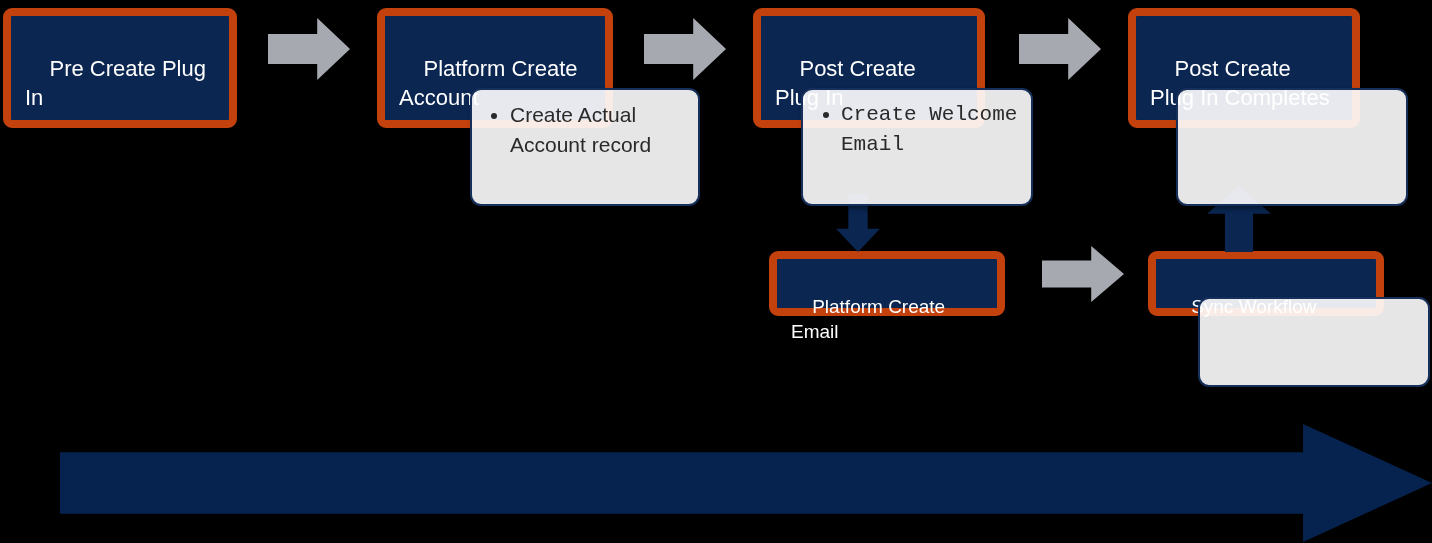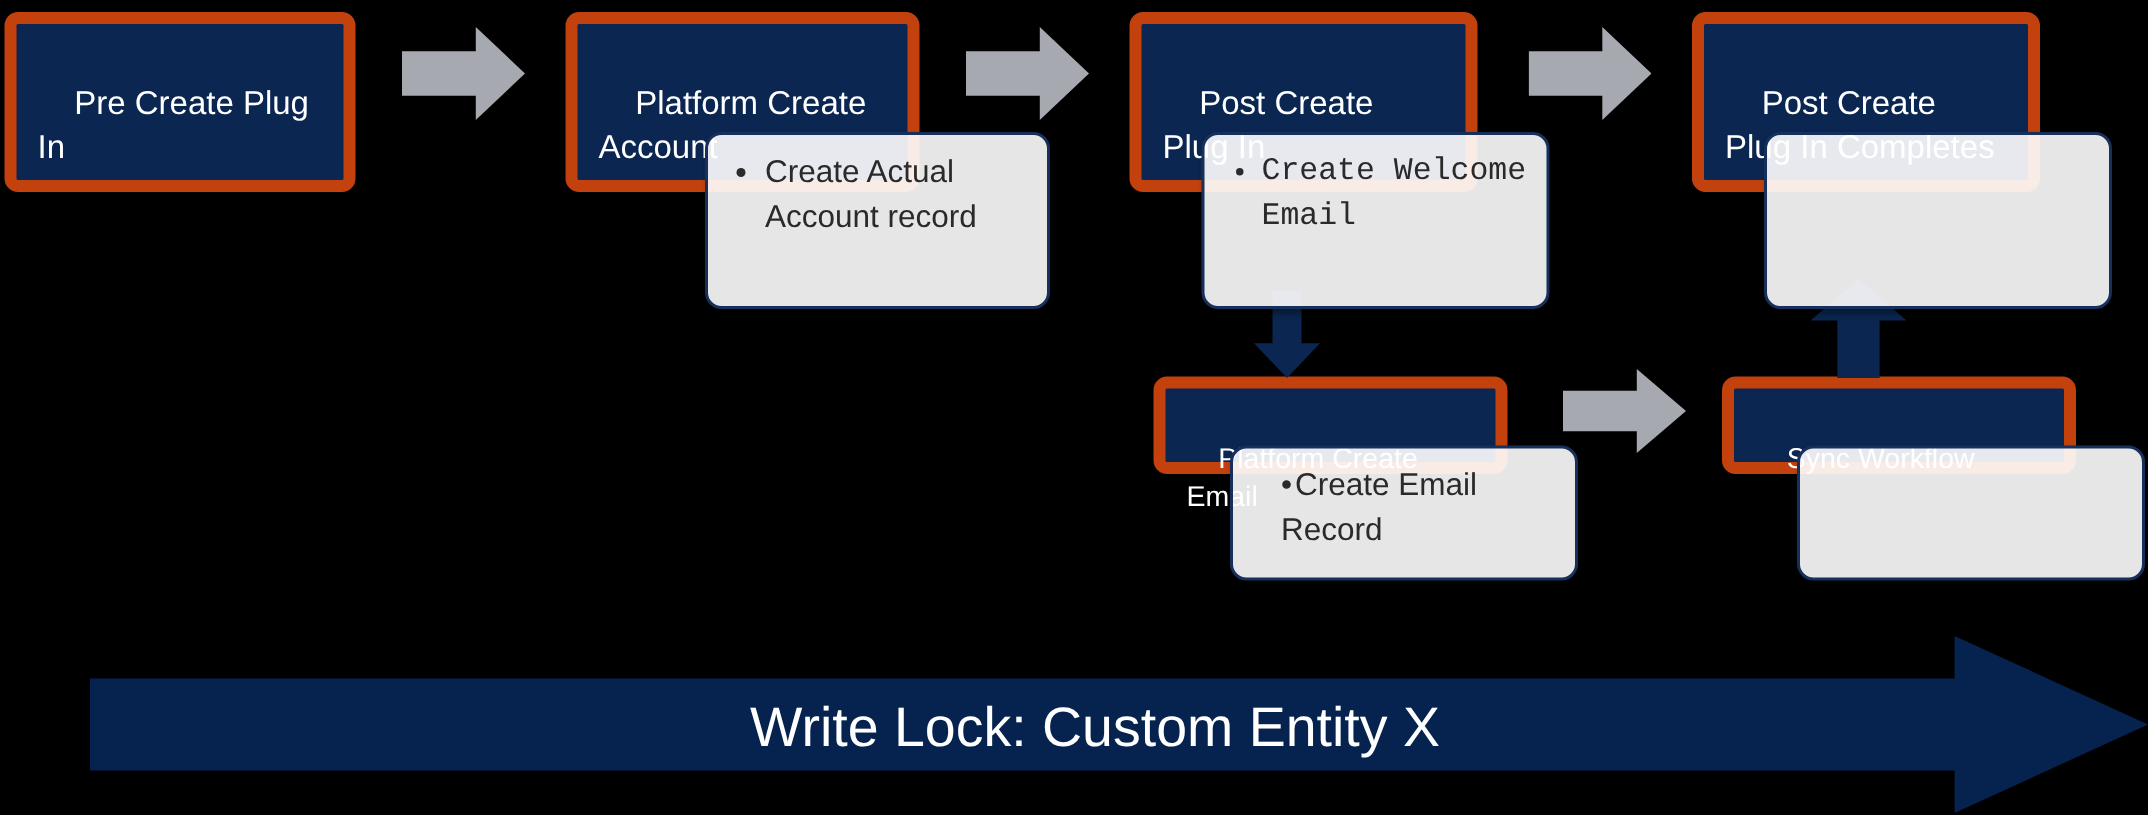--- a/index.html
+++ b/index.html
@@ -150,31 +150,25 @@
     
   </div>
 
   <div class="navy-arrow arrow-down" style="left:836px; top:194px; width:44px; height:58px;"></div>
 
   <div class="navy-arrow arrow-up" style="left:1207px; top:186px; width:64px; height:66px;"></div>
 
   <div class="node-box small-title" style="left:769px; top:251px; width:236px; height:65px;">
     <span>Platform Create Email</span>
   </div>
-  <div class="detail-card tight-bullet" style="left:820px; top:297px; width:232px; height:90px;">
-    <ul>
-      <li>Create Email Record</li>
-    </ul>
-  </div>
 
   <div class="grey-arrow arrow-right" style="left:1042px; top:246px; width:82px; height:56px;"></div>
 
   <div class="node-box small-title" style="left:1148px; top:251px; width:236px; height:65px;">
     <span>Sync Workflow</span>
   </div>
   <div class="detail-card empty-card" style="left:1198px; top:297px; width:232px; height:90px;">
     
   </div>
 
   <div id="lock-banner" style="left:60px; top:424px; width:1372px; height:118px;"></div>
-  <div id="lock-banner-label" style="left:60px; top:464px; width:1340px;">Write Lock: Custom Entity X</div>
 
 </div>
 
 </body></html>

